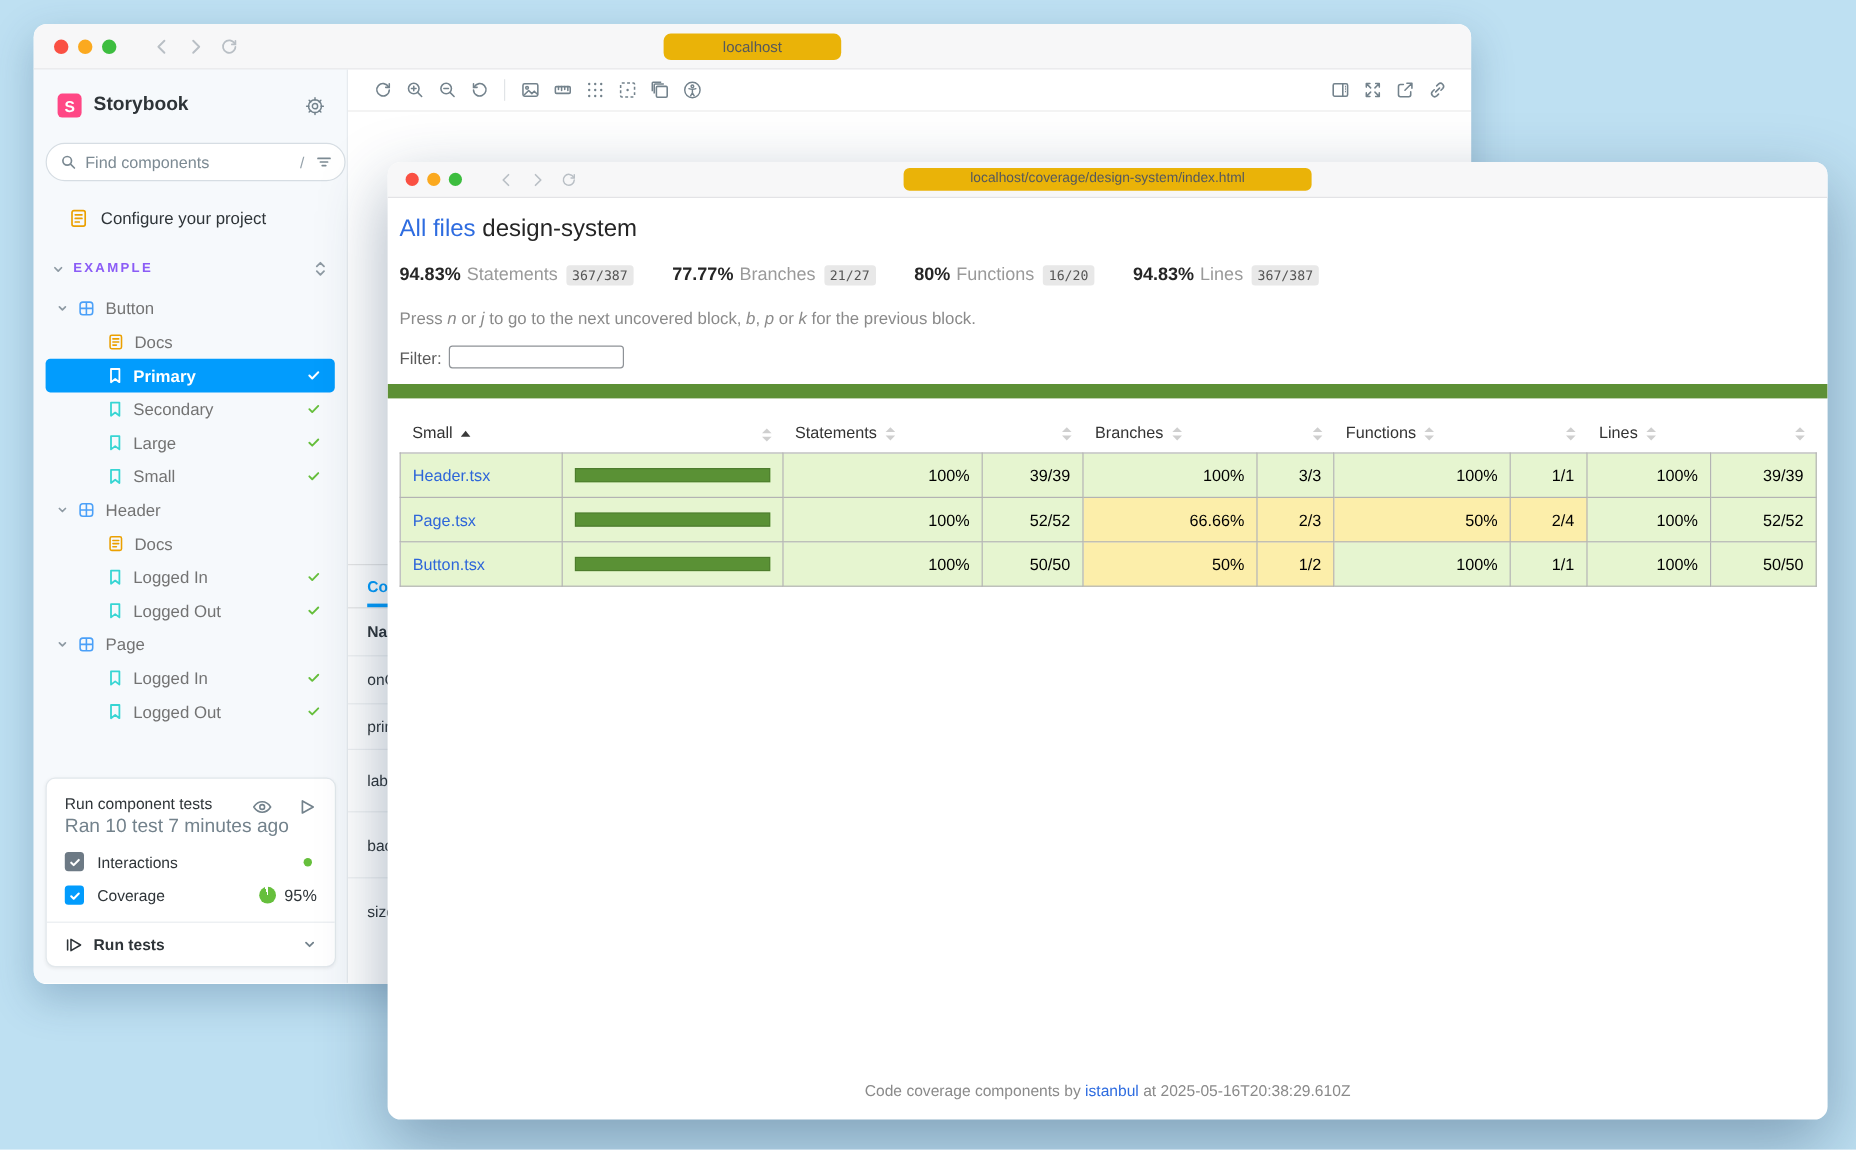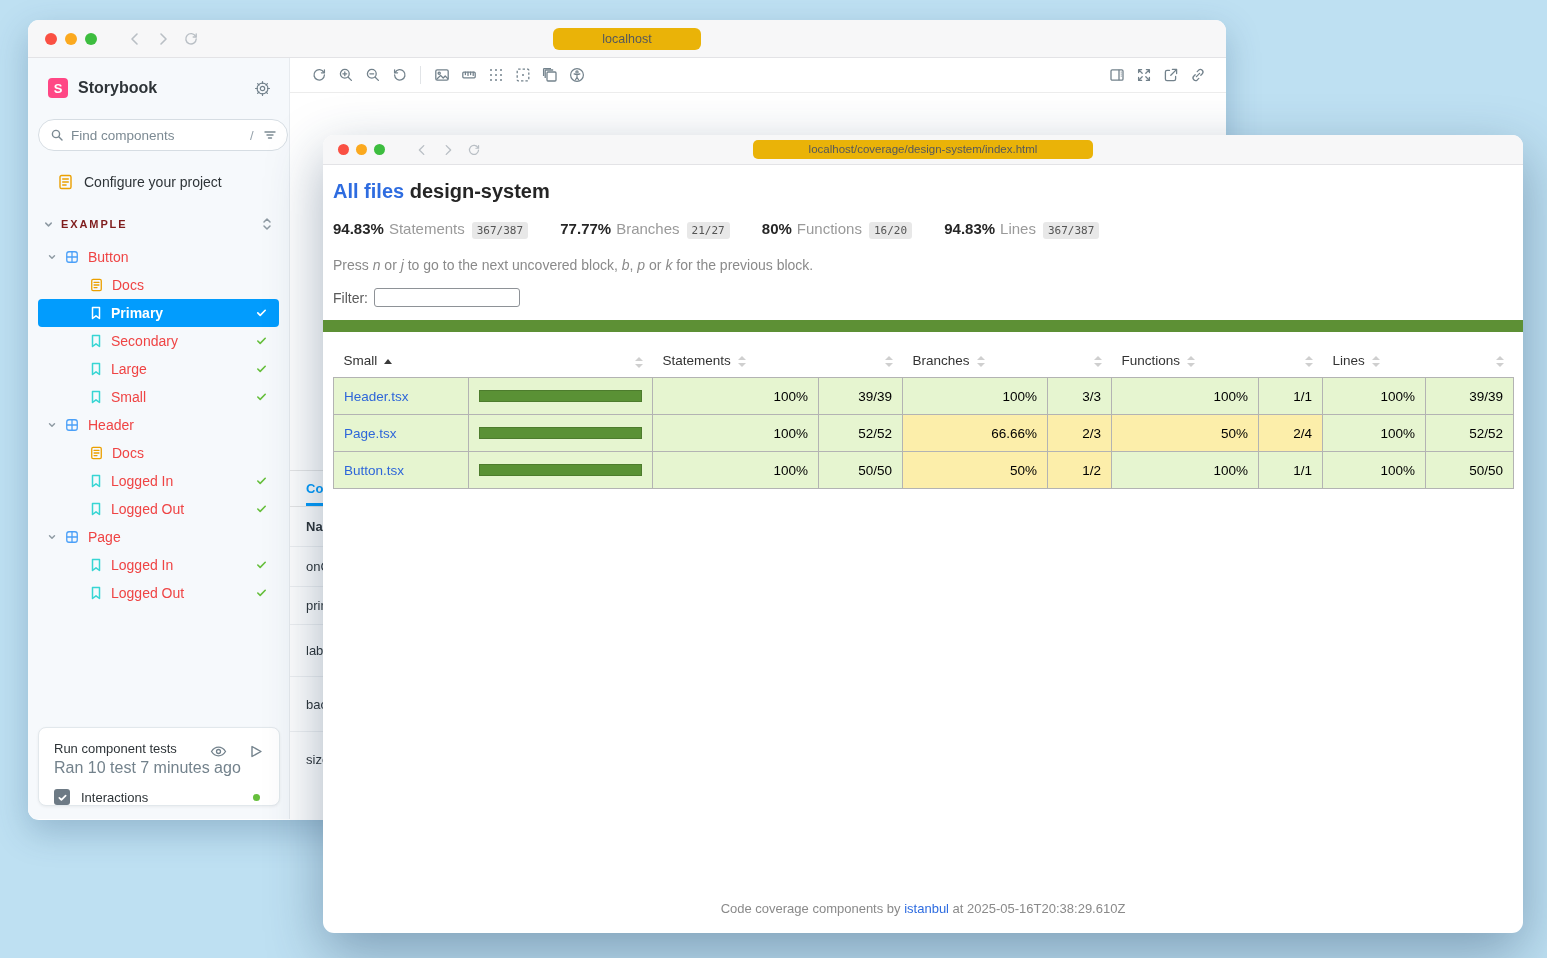--- a/index.html
+++ b/index.html
@@ -41,26 +41,26 @@
 
   .search-row { display:flex; gap:8px; padding:21px 10px 0 10px; align-items:center; }
   .searchbox { flex:1; height:32px; border:1px solid #D6DDE3; border-radius:17px; background:#fff; display:flex; align-items:center; padding:0 10px 0 11px; }
   .searchbox input { border:none; outline:none; flex:1; font-size:13.5px; color:#2E3438; margin-left:7px; min-width:0; background:transparent; font-family:"Liberation Sans",sans-serif; }
   .searchbox input::placeholder { color:#7C8A93; }
   .slash { color:#96A2AB; font-size:13px; margin:0 9px 0 2px; }
   .plus-btn { width:30px; height:30px; flex:none; border:1px solid #D6DDE3; border-radius:8px; background:#fff; display:flex; align-items:center; justify-content:center; cursor:pointer; }
 
   .configure { display:flex; align-items:center; gap:11px; padding:23px 0 0 30px; font-size:14px; color:#2E3438; cursor:pointer; }
 
-  .section-head { display:flex; align-items:center; padding:27px 16px 4px 15px; color:#7f1d1d; }
+  .section-head { display:flex; align-items:center; padding:27px 16px 4px 15px; color:#8b5cf6; }
   .section-label { font-size:11px; font-weight:800; letter-spacing:1.9px; margin-left:7px; }
   .section-head .expander { margin-left:auto; cursor:pointer; }
 
   .tree { padding:8px 10px 0 10px; }
-  .trow { height:28px; display:flex; align-items:center; border-radius:4px; position:relative; font-size:14px; color:#ef4444; cursor:pointer; }
+  .trow { height:28px; display:flex; align-items:center; border-radius:4px; position:relative; font-size:14px; color:#737373; cursor:pointer; }
   .trow .chev { margin-left:9px; display:flex; }
   .trow .cicon { margin-left:8px; display:flex; }
   .trow .clabel { margin-left:9px; }
   .trow.leaf { padding-left:52px; }
   .trow .licon { display:flex; }
   .trow .llabel { margin-left:9px; }
   .trow .check { position:absolute; right:11px; top:7px; }
   .trow.selected { background:#029CFD; color:#fff; font-weight:700; }
 
   .test-card { position:absolute; left:10px; right:9px; bottom:13px; background:#fff; border:1px solid #E2E8EC; border-radius:8px; box-shadow:0 1px 3px rgba(0,0,0,.06); }
@@ -88,21 +88,21 @@
 
   .addon-panel { position:absolute; left:0; right:0; top:412px; bottom:0; border-top:1px solid #E6E6E6; background:#fff; }
   .addon-tabs { height:36px; border-bottom:1px solid #E6E6E6; display:flex; align-items:flex-end; padding-left:16px; }
   .addon-tab { color:#029CFD; font-weight:700; font-size:13px; position:relative; height:36px; display:flex; align-items:center; cursor:pointer; }
   .addon-tab::after { content:""; position:absolute; left:0; right:0; bottom:0; height:3px; background:#029CFD; }
   .ctrl-row { border-bottom:1px solid #EEF0F2; display:flex; align-items:center; padding-left:16px; font-size:13px; color:#2E3438; }
   .ctrl-row.hdr { font-weight:700; }
 
   
   .cov-body { position:relative; height:768px; color:#2B2B2B; }
-  .cov-h1 { margin:15px 10px 0 10px; font-size:20px; font-weight:700; color:#252525; }
+  .cov-h1 { margin:15px 10px 0 10px; font-size:20px; font-weight:400; color:#252525; }
   .cov-h1 a { color:#2E6CE0; text-decoration:none; cursor:pointer; }
   .stats { margin:17px 10px 0 10px; font-size:15px; }
   .stat { display:inline-block; margin-right:28px; }
   .stat b { font-weight:700; color:#262626; }
   .stat .slbl { color:#9A9A9A; margin:0 7px 0 5px; }
   .sbadge { background:#E8E8E8; color:#555; font-family:"DejaVu Sans Mono", monospace; font-size:11px; padding:2px 5px; border-radius:3px; }
   .quiet { margin:20px 10px 0 10px; color:#8A8A8A; font-size:14px; }
   .quiet em { font-style:italic; }
   .filter-row { margin:15px 10px 0 10px; color:#5A5A5A; font-size:14px; display:flex; align-items:center; gap:6px; }
   .filter-input { width:146px; height:19px; border:1px solid #8E9297; border-radius:3px; outline:none; font-family:"Liberation Sans",sans-serif; padding:0 4px; font-size:12px; }
@@ -424,20 +424,44 @@
             </span>
         </div>
         <div class="tc-row">
           <span class="cbox cb-gray">
               <svg width="11" height="11" viewBox="0 0 14 14" fill="none" stroke="#FFF" stroke-width="2.2" stroke-linecap="round" stroke-linejoin="round">
                 <path d="M3 7.5l2.6 2.6L11 4.6"></path>
               </svg>
             </span>
           <span class="tc-lbl">Interactions</span>
           <span class="gdot"></span>
+        </div>
+        <div class="tc-row">
+          <span class="cbox cb-blue">
+              <svg width="11" height="11" viewBox="0 0 14 14" fill="none" stroke="#FFF" stroke-width="2.2" stroke-linecap="round" stroke-linejoin="round">
+                <path d="M3 7.5l2.6 2.6L11 4.6"></path>
+              </svg>
+            </span>
+          <span class="tc-lbl">Coverage</span>
+          <span class="pie"></span>
+          <span class="pct95">95%</span>
+        </div>
+        <div class="tc-footer">
+          <span>
+              <svg width="15" height="15" viewBox="0 0 16 15" fill="none" stroke="#2E3438" stroke-width="1.4" stroke-linejoin="round" stroke-linecap="round">
+                <path d="M2.5 3v9"></path>
+                <path d="M5.5 2.5v10l8.5-5z"></path>
+              </svg>
+            </span>
+          <span class="tc-run">Run tests</span>
+          <span class="chevd">
+              <svg width="12" height="12" viewBox="0 0 12 12" fill="none" stroke="#73828C" stroke-width="1.5" stroke-linecap="round" stroke-linejoin="round">
+                <path d="M3 4.5l3 3 3-3"></path>
+              </svg>
+            </span>
         </div>
       </div>
     </div>
 
     <div class="mainarea">
       <div class="toolbar">
         <span class="tbi">
             <svg width="16" height="16" viewBox="0 0 16 16" fill="none" stroke="#73828C" stroke-width="1.3" stroke-linecap="round">
               <path d="M12.8 5.4A5.2 5.2 0 1 0 13.4 8"></path>
               <path d="M13.4 2.8v3h-3"></path>

